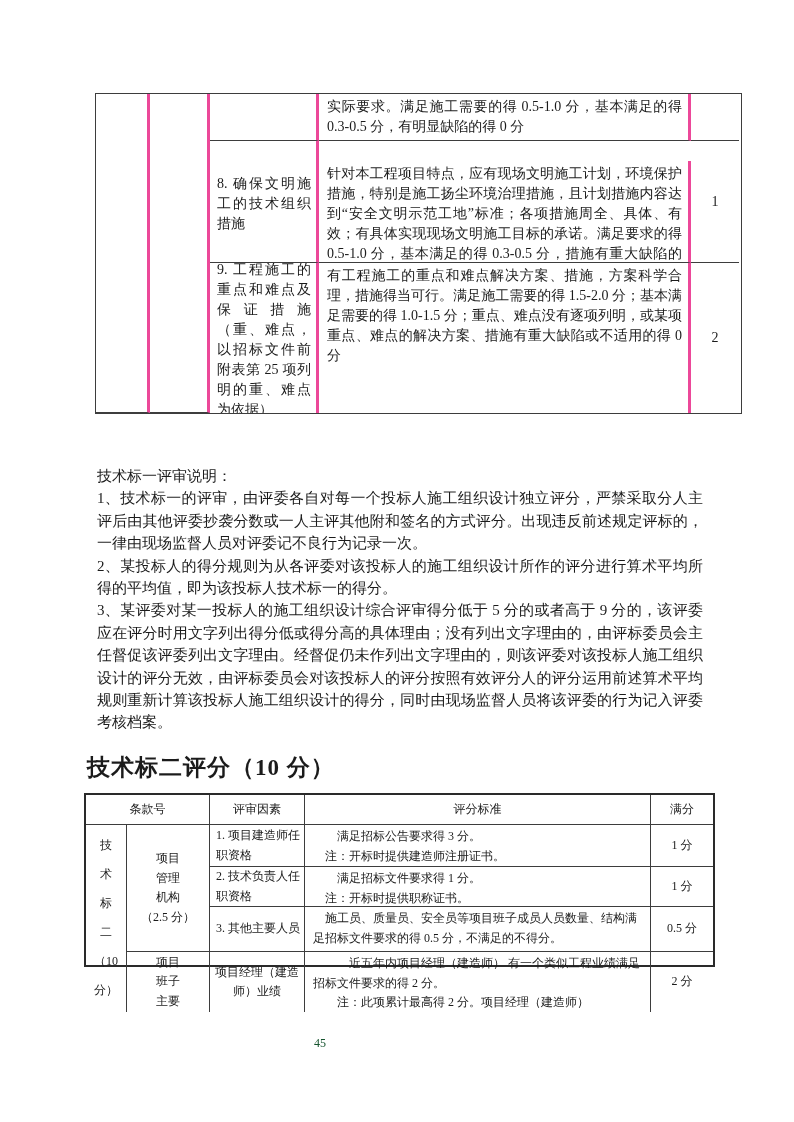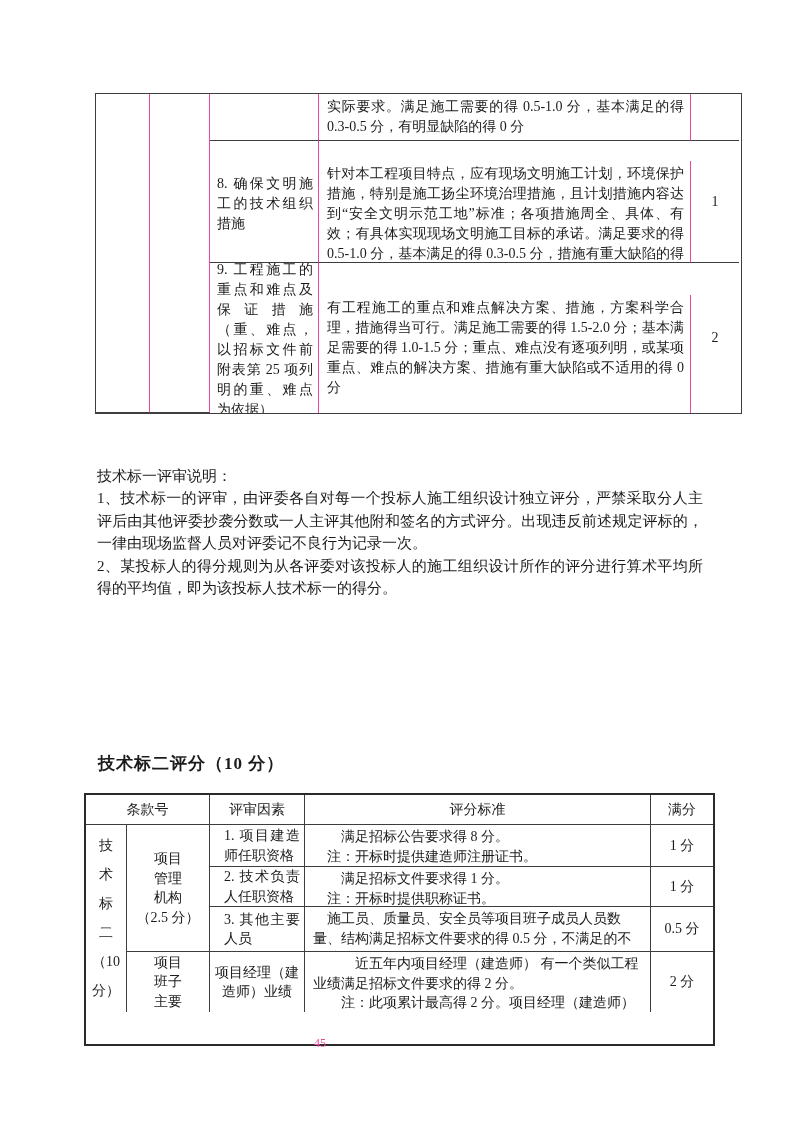--- a/index.html
+++ b/index.html
@@ -11,63 +11,63 @@
   .abs{position:absolute;}
   
   .t1{
     left:95px;top:93px;width:645px;height:319px;
     display:grid;
     grid-template-columns:54px 60px 109px 372px 48px;
     grid-template-rows:47px 122px 150px;
     border:1px solid #3d3d3d;
     font-size:14px;line-height:20px;
   }
-  .t1 .cell{border-right:1px solid #ec4899;border-bottom:1px solid #3d3d3d;box-sizing:border-box;overflow:hidden;}
+  .t1 .cell{border-right:3px solid #ec4899;border-bottom:1px solid #3d3d3d;box-sizing:border-box;overflow:hidden;}
   .t1 .nr{border-right:none;}
   .t1 .nb{border-bottom:none;}
   .t1 .span-all{grid-row:1/4;}
   .t1 .factor{padding:6px 5px 2px 7px;text-align:justify;display:flex;flex-direction:column;justify-content:center;align-items:center;}
   .t1 .factor div{text-align:justify;}
   .t1 .crit{padding:3px 6px 2px 8px;text-align:justify;}
   .t1 .score{display:flex;align-items:center;justify-content:center;}
   
   .notes{
     left:97px;top:417px;width:606px;
     font-size:15px;line-height:22.4px;margin-top:48px;
   }
   .notes .p{text-align:justify;}
   
   .h2{
-    left:98px;top:752px;font-size:17px;font-weight:bold;letter-spacing:1px;
+    left:87px;top:752px;font-size:23px;font-weight:bold;letter-spacing:1px;
   }
   
   .t2{
-    left:84px;top:793px;width:631px;height:253px;
+    left:84px;top:793px;width:631px;height:174px;
     display:grid;
     grid-template-columns:41px 83px 95px 346px 62px;
     grid-template-rows:30px 42px 40px 45px 60px;
     border:2px solid #2a2a2a;
     box-sizing:border-box;
-    font-size:14px;line-height:19.5px;
+    font-size:12px;line-height:19.5px;
   }
   .t2 .cell{border-right:1px solid #3d3d3d;border-bottom:1px solid #3d3d3d;box-sizing:border-box;overflow:hidden;}
   .t2 .nr{border-right:none;}
   .t2 .nb{border-bottom:none;}
   .t2 .hcell{display:flex;align-items:center;justify-content:center;}
   .t2 .center{display:flex;align-items:center;justify-content:center;text-align:center;white-space:pre-line;}
   .t2 .vertical{grid-column:1;grid-row:2/6;line-height:29px;padding-top:6px;text-align:center;white-space:pre-line;}
   .t2 .group1{grid-column:2;grid-row:2/5;}
   .t2 .group2{grid-column:2;grid-row:5;}
   .t2 .factor{padding:2px 4px 2px 6px;text-align:justify;display:flex;flex-direction:column;justify-content:center;}
-  .t2 .factor div{text-align:justify;margin-left:8px;}
+  .t2 .factor div{text-align:justify;}
   .t2 .crit{padding:2px 6px 1px 8px;text-align:left;white-space:pre-line;}
   .t2 .score{display:flex;align-items:center;justify-content:center;}
   
   .pagenum{
-    left:0;top:1036px;width:640px;text-align:center;font-size:12px;color:#ec4899;
+    left:0;top:1036px;width:640px;text-align:center;font-size:12px;color:#14532d;
   }
 </style>
 </head>
 <body>
 
 <div class="abs t1">
   <div class="cell span-all" style="grid-column:1;"></div>
   <div class="cell span-all" style="grid-column:2;"></div>
 
   <div class="cell factor" style="grid-column:3;grid-row:1;">
@@ -78,28 +78,29 @@
 
   <div class="cell factor" style="grid-column:3;grid-row:2;">
       <div>8. 确保文明施工的技术组织措施</div>
     </div>
   <div class="cell crit" style="grid-column:4;grid-row:2;margin-top:20px;">针对本工程项目特点，应有现场文明施工计划，环境保护措施，特别是施工扬尘环境治理措施，且计划措施内容达到“安全文明示范工地”标准；各项措施周全、具体、有效；有具体实现现场文明施工目标的承诺。满足要求的得 0.5-1.0 分，基本满足的得 0.3-0.5 分，措施有重大缺陷的得 0 分</div>
   <div class="cell score nr" style="grid-column:5;grid-row:2;">1</div>
 
   <div class="cell factor nb" style="grid-column:3;grid-row:3;">
       <div>9. 工程施工的重点和难点及保证措施（重、难点，以招标文件前附表第 25 项列明的重、难点为依据）</div>
     </div>
-  <div class="cell crit nb" style="grid-column:4;grid-row:3;margin-top:32px;">有工程施工的重点和难点解决方案、措施，方案科学合理，措施得当可行。满足施工需要的得 1.5-2.0 分；基本满足需要的得 1.0-1.5 分；重点、难点没有逐项列明，或某项重点、难点的解决方案、措施有重大缺陷或不适用的得 0 分</div>
+  <div class="cell crit nb" style="grid-column:4;grid-row:3;">有工程施工的重点和难点解决方案、措施，方案科学合理，措施得当可行。满足施工需要的得 1.5-2.0 分；基本满足需要的得 1.0-1.5 分；重点、难点没有逐项列明，或某项重点、难点的解决方案、措施有重大缺陷或不适用的得 0 分</div>
   <div class="cell score nr nb" style="grid-column:5;grid-row:3;">2</div>
 </div>
 
 <div class="abs notes">
   <div>技术标一评审说明：</div>
   <div class="p">1、技术标一的评审，由评委各自对每一个投标人施工组织设计独立评分，严禁采取分人主评后由其他评委抄袭分数或一人主评其他附和签名的方式评分。出现违反前述规定评标的，一律由现场监督人员对评委记不良行为记录一次。</div>
   <div class="p">2、某投标人的得分规则为从各评委对该投标人的施工组织设计所作的评分进行算术平均所得的平均值，即为该投标人技术标一的得分。</div>
+  <div class="p">3、某评委对某一投标人的施工组织设计综合评审得分低于 5 分的或者高于 9 分的，该评委应在评分时用文字列出得分低或得分高的具体理由；没有列出文字理由的，由评标委员会主任督促该评委列出文字理由。经督促仍未作列出文字理由的，则该评委对该投标人施工组织设计的评分无效，由评标委员会对该投标人的评分按照有效评分人的评分运用前述算术平均规则重新计算该投标人施工组织设计的得分，同时由现场监督人员将该评委的行为记入评委考核档案。</div>
 </div>
 
 <div class="abs h2">技术标二评分（10 分）</div>
 
 <div class="abs t2">
 
   <div class="cell hcell" style="grid-column:1/3;grid-row:1;">条款号</div>
   <div class="cell hcell" style="grid-column:3;grid-row:1;">评审因素</div>
   <div class="cell hcell" style="grid-column:4;grid-row:1;">评分标准</div>
   <div class="cell hcell nr" style="grid-column:5;grid-row:1;text-align:center;">满分</div>
@@ -114,21 +115,21 @@
 管理
 机构
 （2.5 分）</div>
   <div class="cell center group2 nb">项目
 班子
 主要</div>
 
   <div class="cell factor" style="grid-column:3;grid-row:2;">
       <div>1. 项目建造师任职资格</div>
     </div>
-  <div class="cell crit" style="grid-column:4;grid-row:2;">　　满足招标公告要求得 8 分。
+  <div class="cell crit" style="grid-column:4;grid-row:2;">　　满足招标公告要求得 3 分。
 　注：开标时提供建造师注册证书。</div>
   <div class="cell score nr" style="grid-column:5;grid-row:2;">1 分</div>
 
   <div class="cell factor" style="grid-column:3;grid-row:3;">
       <div>2. 技术负责人任职资格</div>
     </div>
   <div class="cell crit" style="grid-column:4;grid-row:3;">　　满足招标文件要求得 1 分。
 　注：开标时提供职称证书。</div>
   <div class="cell score nr" style="grid-column:5;grid-row:3;">1 分</div>
 

